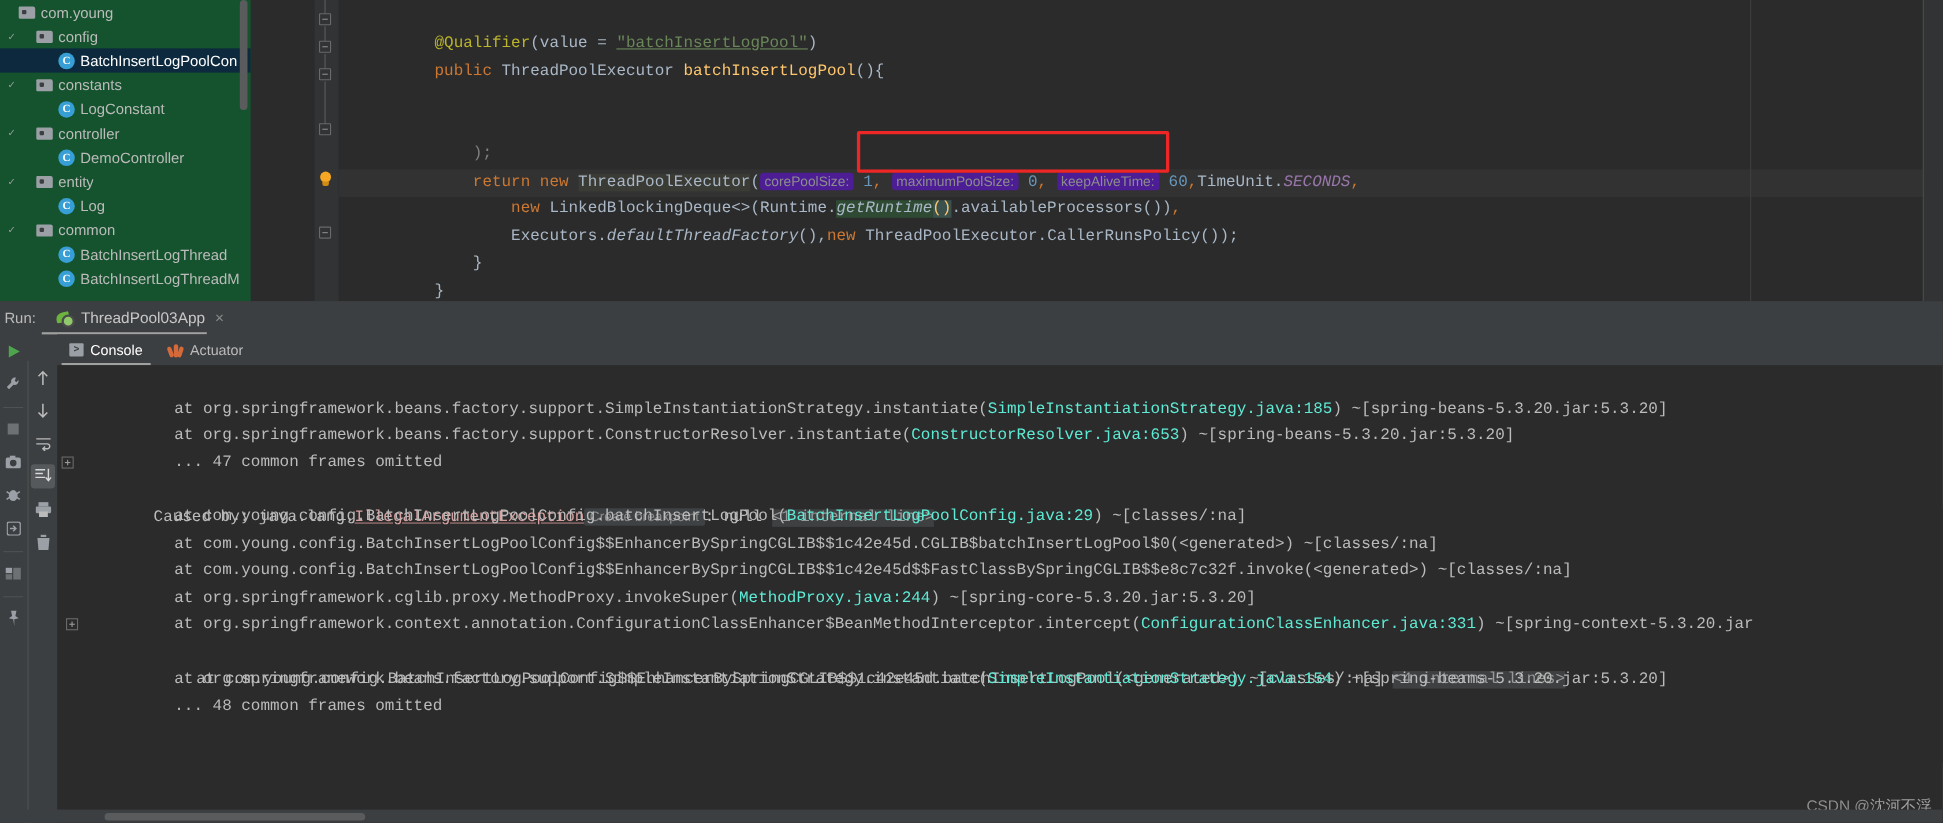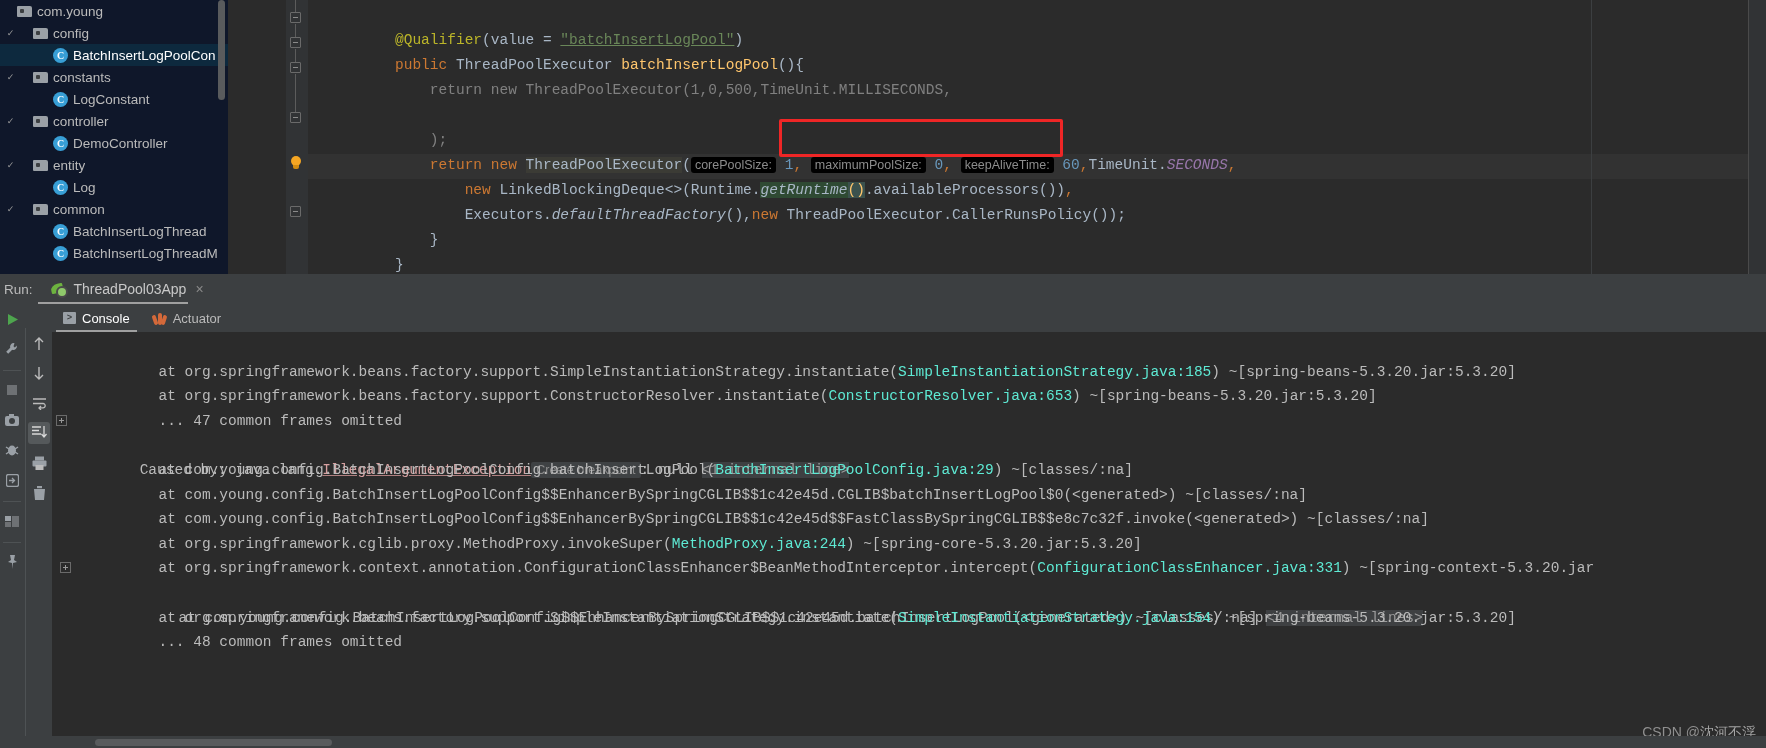--- a/index.html
+++ b/index.html
@@ -20,21 +20,21 @@
   .top-section {
     position: absolute; left: 0; top: 0;
     width: 1766px; height: 274px;
     display: flex;
     background: #3c3f41;
   }
 
   
   .project-tree {
     width: 228px; height: 274px;
-    background: #0f172a;
+    background: #14532d;
     position: relative;
     overflow: hidden;
     flex: 0 0 228px;
   }
   .tree-row {
     height: 22px;
     display: flex;
     align-items: center;
     white-space: nowrap;
     font-size: 13.5px;
@@ -192,21 +192,21 @@
   .fn { color: #ffc66d; }
   .num { color: #6897bb; }
   .cm { color: #808080; }
   .id { color: #a9b7c6; }
   .stat { color: #9876aa; font-style: italic; }
   .mth-it { color: #a9b7c6; font-style: italic; }
   .ident-hl { background: #3b3b35; }
   .green-hl { background: #2f4a33; }
   .brace-hl { background: #3b514d; color: #ffc66d; }
   .hint {
-    background: #000000;
+    background: #4c1d95;
     color: #8c8c8c;
     border-radius: 3px;
     padding: 1px 4px;
     font-family: "Liberation Sans", sans-serif;
     font-size: 12.5px;
   }
 
   .red-box {
     position: absolute;
     border: 3px solid #ef2626;
@@ -568,23 +568,20 @@
         <div class="hl-band" style="top:154px"></div>
 
         <div class="code-line" style="top:3px">
           <span class="an">@Qualifier</span><span class="id">(</span><span class="id">value = </span><span class="str">"batchInsertLogPool"</span><span class="id">)</span>
         </div>
 
         <div class="code-line" style="top:28px">
           <span class="k">public</span><span class="id"> ThreadPoolExecutor </span><span class="fn">batchInsertLogPool</span><span class="id">(){</span>
         </div>
 
-        <div class="code-line cm" style="top:53px">
-          <span class="cm">    return new ThreadPoolExecutor(1,0,500,TimeUnit.MILLISECONDS,</span>
-        </div>
 
 
         <div class="code-line cm" style="top:103px">
           <span class="cm">    );</span>
         </div>
 
         <div class="code-line" style="top:128px">
           <span class="k">    return </span><span class="k">new </span><span class="ident-hl id">ThreadPoolExecutor</span><span class="id">(</span><span class="hint">corePoolSize:</span><span class="num"> 1</span><span class="k">,</span> <span class="hint">maximumPoolSize:</span><span class="num"> 0</span><span class="k">,</span> <span class="hint">keepAliveTime:</span><span class="num"> 60</span><span class="k">,</span><span class="id">TimeUnit.</span><span class="stat">SECONDS</span><span class="k">,</span>
         </div>
 

